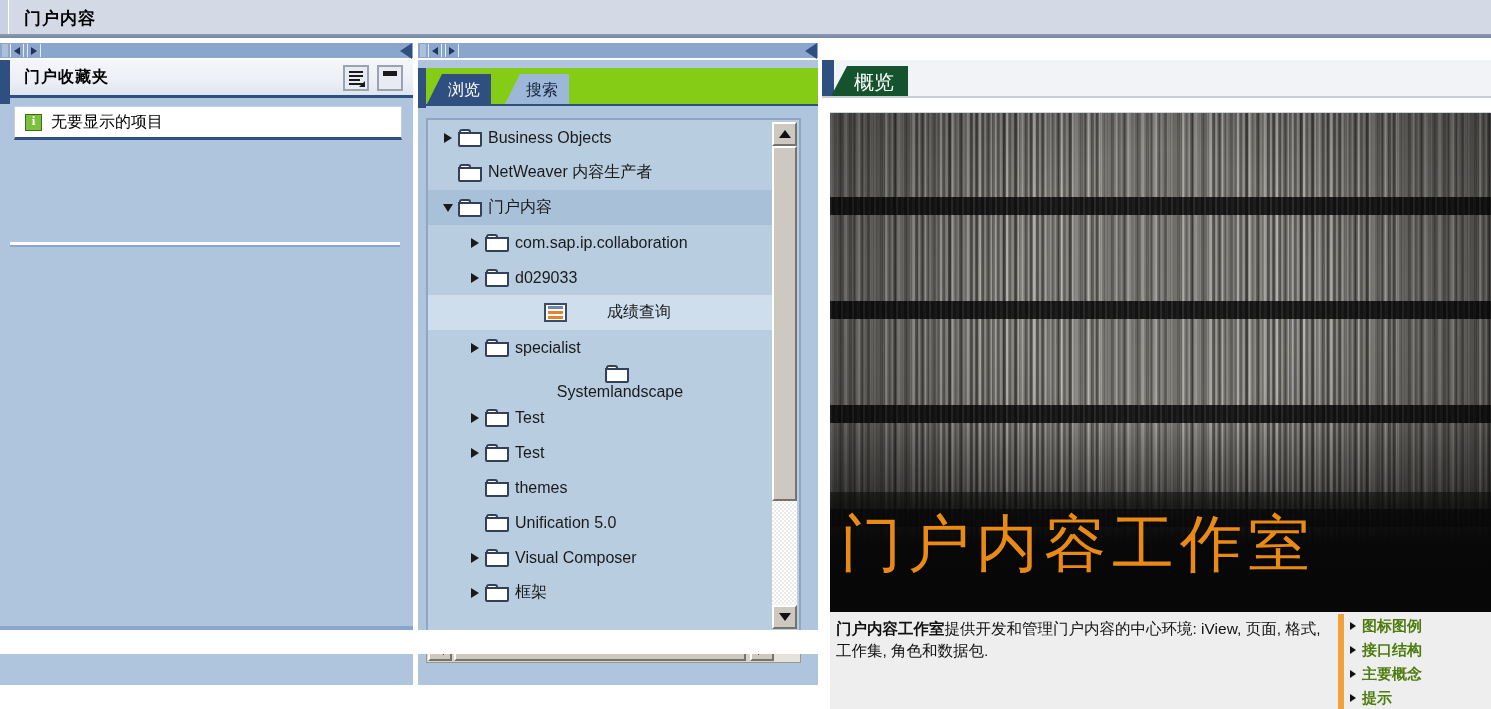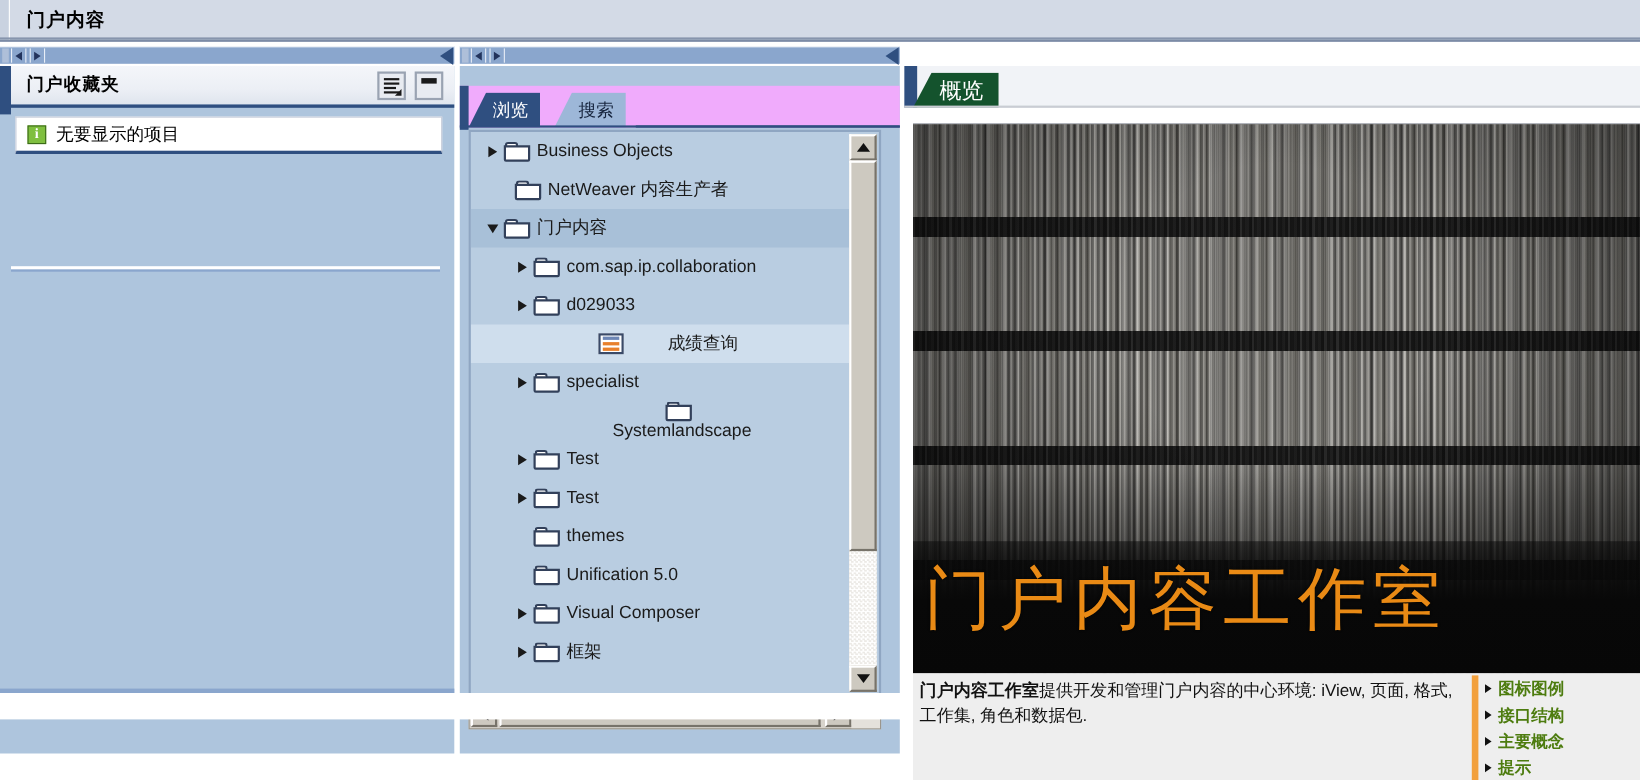--- a/index.html
+++ b/index.html
@@ -151,22 +151,22 @@
   
   .panel-mid {
     position: absolute; left: 418px; top: 60px; width: 400px; height: 625px;
     background: #aec5dd;
   }
   .panel-mid .edge {
     position: absolute; left: 0; top: 0; width: 8px; height: 40px;
     background: #2f4f80;
   }
   .tabs {
-    position: absolute; left: 0; top: 18px; width: 400px; height: 38px;
-    background: #f0abfc;
+    position: absolute; left: 0; top: 8px; width: 400px; height: 38px;
+    background: #84cc16;
   }
   .tab {
     position: absolute; top: 6px; height: 32px;
     display: flex; align-items: center; justify-content: center;
     font-size: 16px; cursor: pointer;
     padding: 0 11px 0 22px;
   }
   .tab.active {
     left: 8px; background: #2f4f80; color: #ffffff;
     clip-path: polygon(16px 0, 100% 0, 100% 100%, 0 100%);
@@ -518,21 +518,21 @@
           <div class="tnode" style="padding-left: 10px;">
             <span class="twist">
               <span class="tw-right"></span>
             </span>
             <span class="folder">
               <span class="ft"></span>
               <span class="fb"></span>
             </span>
             <span class="tlabel">Business Objects</span>
           </div>
-          <div class="tnode" style="padding-left: 20px;">
+          <div class="tnode" style="padding-left: 10px;">
             <span class="twist"></span>
             <span class="folder">
               <span class="ft"></span>
               <span class="fb"></span>
             </span>
             <span class="tlabel">NetWeaver 内容生产者</span>
           </div>
           <div class="tnode hl-med" style="padding-left: 10px;">
             <span class="twist">
               <span class="tw-down"></span>

